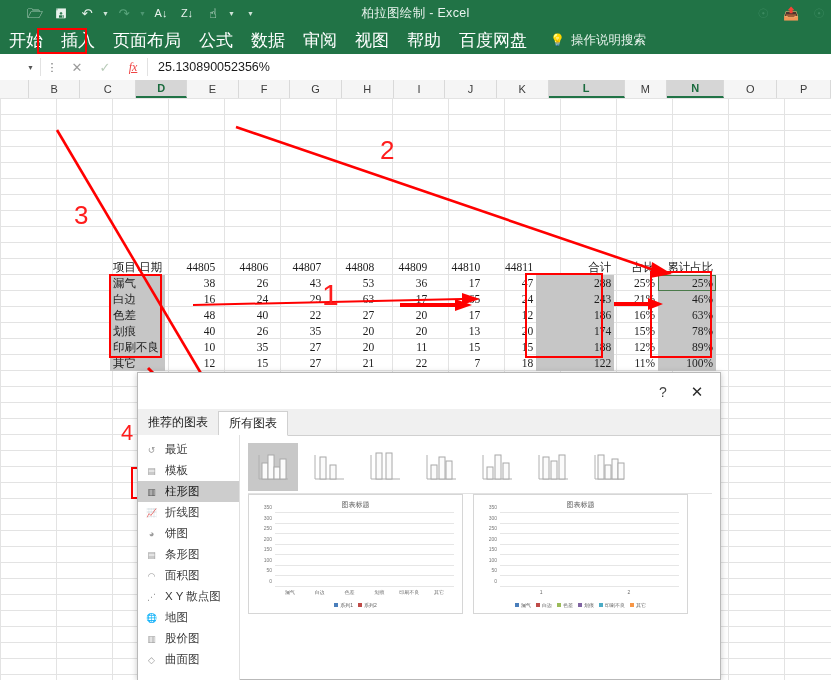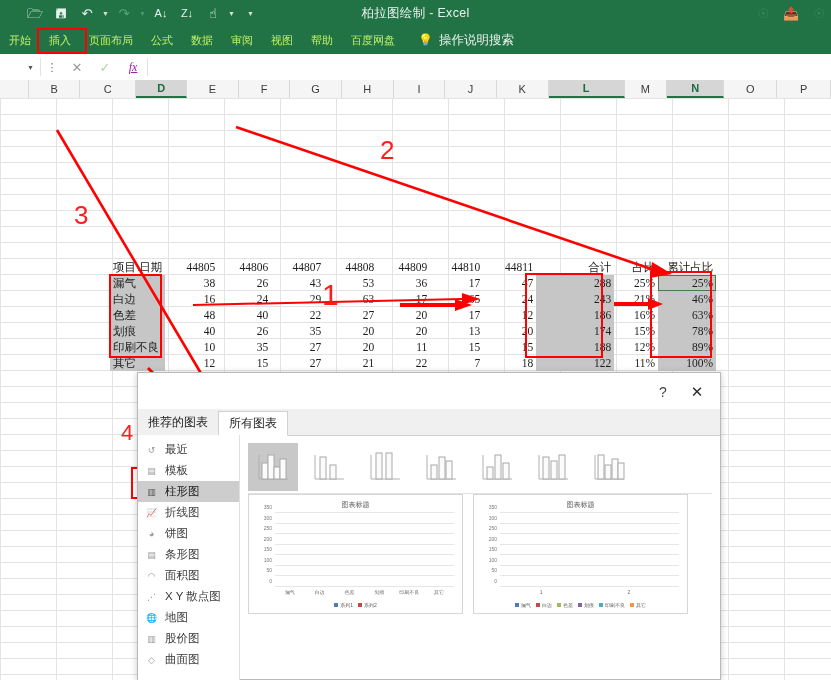--- a/index.html
+++ b/index.html
@@ -29,39 +29,39 @@
   }
   #win-ctrls{position:absolute;right:6px;top:0;height:26px;display:flex;align-items:center;gap:14px;}
   .win-ic{color:#3c8a60;font-size:13px;}
 
   #ribbon-tabs{
     position:absolute;left:0;top:26px;width:831px;height:28px;
     background:#217346;display:flex;align-items:center;
   }
   .rtab{
     height:28px;display:flex;align-items:center;padding:0 9px;
-    color:#bef264;font-size:11px;white-space:nowrap;
+    color:#ffffff;font-size:17px;white-space:nowrap;
   }
   #rtab-insert-wrap{position:relative;}
   #tellme{display:flex;align-items:center;gap:6px;margin-left:14px;color:#eaf4ee;font-size:12.5px;}
   #bulb{font-size:12px;}
 
   
   #formula-bar{
     position:absolute;left:0;top:54px;width:831px;height:26px;
     background:#fff;border-bottom:1px solid #d6d6d6;display:flex;align-items:center;
   }
   #namebox{width:34px;height:25px;display:flex;align-items:center;justify-content:flex-end;padding-right:6px;color:#444;font-size:8px;}
   #namebox-caret{color:#555;font-size:7px;}
   .fb-sep{width:1px;height:18px;background:#e2e2e2;}
   #fb-dots{width:22px;text-align:center;color:#6e6e6e;font-size:11px;}
   .fb-ic{width:28px;text-align:center;font-size:13px;}
   #fb-cancel{color:#9b9b9b;}
   #fb-enter{color:#b8cbb8;}
-  #fb-fx{color:#a21caf;font-style:italic;font-family:"Liberation Serif",serif;font-size:12px;text-decoration:underline;}
+  #fb-fx{color:#ef4444;font-style:italic;font-family:"Liberation Serif",serif;font-size:12px;text-decoration:underline;}
   #formula-value{flex:1;padding-left:10px;color:#1a1a1a;font-size:12.5px;}
 
   
   #col-head{
     position:absolute;left:0;top:80px;width:831px;height:18px;
     background:#f5f5f5;border-bottom:1px solid #cfcfcf;display:flex;
   }
   .colh{
     height:18px;border-right:1px solid #d9d9d9;
     display:flex;align-items:center;justify-content:center;
@@ -194,20 +194,21 @@
 <div id="formula-bar">
   <div id="namebox">
     <span id="namebox-caret">▼</span>
   </div>
   <div class="fb-sep"></div>
   <div id="fb-dots">⋮</div>
   <div class="fb-ic" id="fb-cancel">✕</div>
   <div class="fb-ic" id="fb-enter">✓</div>
   <div class="fb-ic" id="fb-fx">fx</div>
   <div class="fb-sep"></div>
+  <div id="formula-value">25.130890052356%</div>
 </div>
 
 <div id="col-head">
     <div class="colh" style="width:30px"></div>
     <div class="colh" style="width: 52px;">B</div>
     <div class="colh" style="width: 58px;">C</div>
     <div class="colh sel" style="width: 52px;">D</div>
     <div class="colh" style="width: 53px;">E</div>
     <div class="colh" style="width: 53px;">F</div>
     <div class="colh" style="width: 53px;">G</div>

